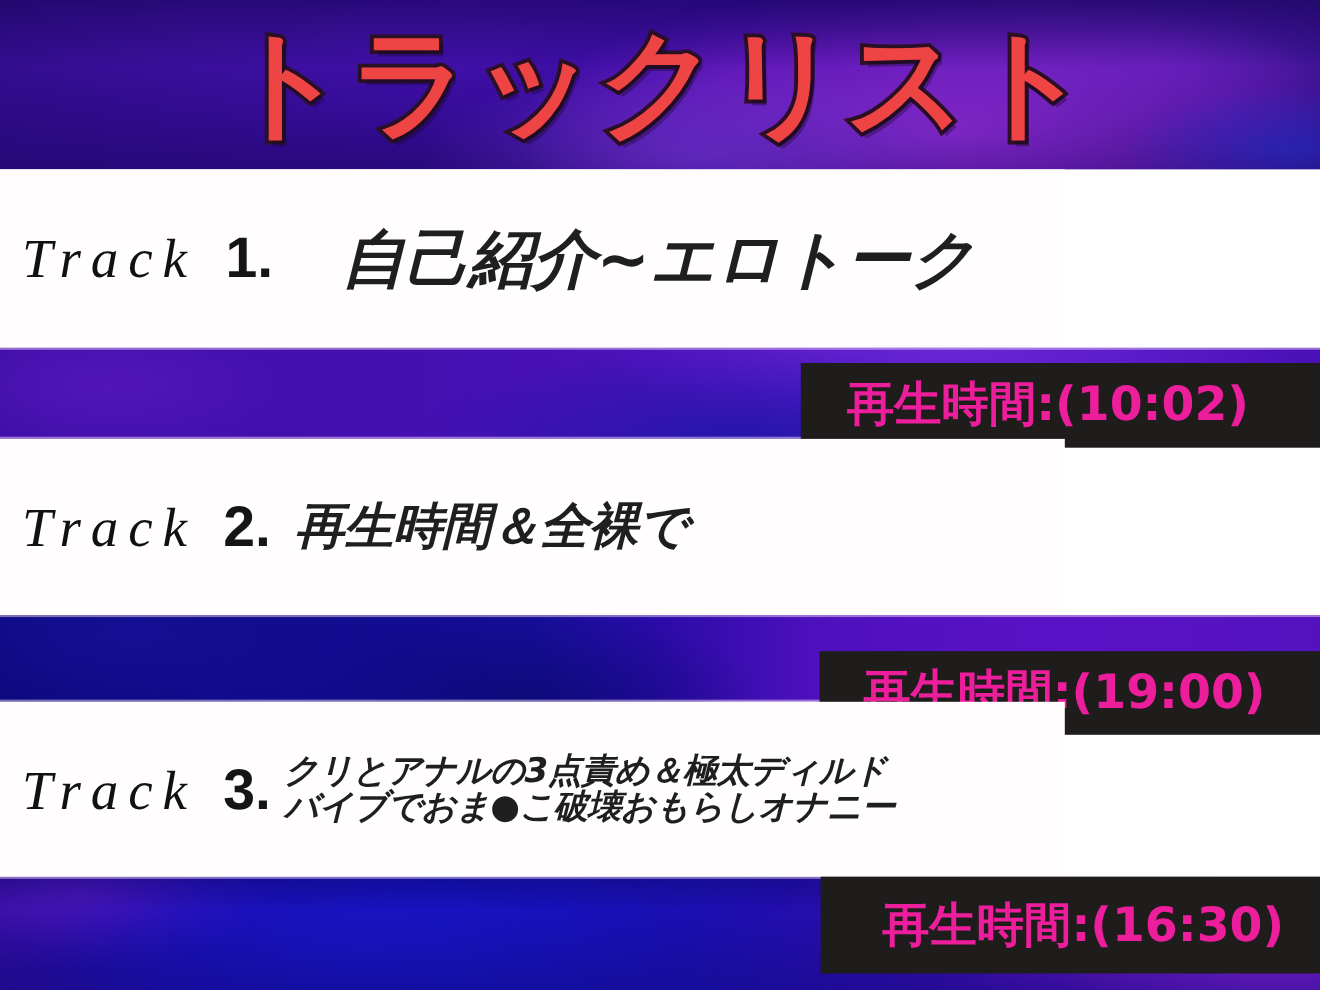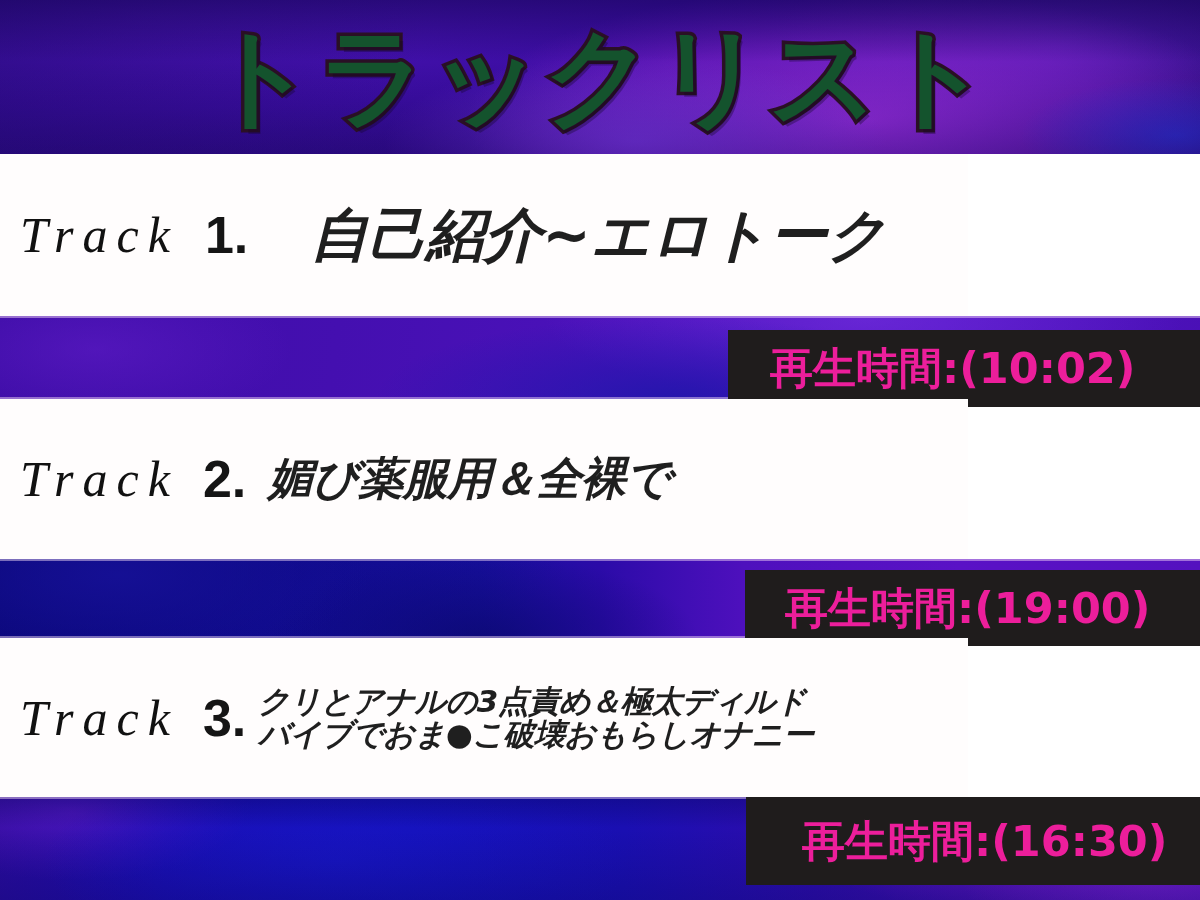--- a/index.html
+++ b/index.html
@@ -110,21 +110,21 @@
     top: 0;
     width: 1200px;
     height: 154px;
     display: flex;
     align-items: center;
     justify-content: center;
     font-family: "DejaVu Sans", sans-serif;
     font-weight: bold;
     font-size: 108px;
     letter-spacing: 2px;
-    color: #14532d;
+    color: #ef4444;
     -webkit-text-stroke: 7px #2b1026;
     paint-order: stroke fill;
     text-shadow:
       0 0 2px rgba(43,16,38,0.9),
       4px 5px 0 rgba(20,6,40,0.35);
     white-space: nowrap;
     line-height: 1;
   }
 
   
@@ -194,21 +194,21 @@
     font-weight: bold;
     font-size: 43px;
     color: #ec1e9b;
     white-space: nowrap;
     line-height: 1;
   }
 
   #dur-chip-1 { left: 728px; top: 330px; width: 472px; height: 77px; }
   #dur-chip-1 .dur-text { margin-left: 42px; }
 
-  #dur-chip-2 { left: 745px; top: 570px; width: 455px; height: 76px; }
+  #dur-chip-2 { left: 745px; top: 592px; width: 455px; height: 76px; }
   #dur-chip-2 .dur-text { margin-left: 40px; }
 
   #dur-chip-3 { left: 746px; top: 797px; width: 454px; height: 88px; padding-left: 16px; }
   #dur-chip-3 .dur-text { margin-left: 40px; }
 
   
   .band-edge-top, .band-edge-bottom {
     position: absolute;
     left: 0;
     width: 1200px;
@@ -246,21 +246,21 @@
     <div class="band-edge-bottom"></div>
   </div>
   <div class="dur-chip" id="dur-chip-1">
     <span class="dur-text">再生時間:(10:02)</span>
   </div>
 
   <div class="track-row" id="track-row-2">
     <span class="track-word">Track</span>
     <span class="track-num">2.</span>
     <span class="track-title">
-      <span class="tline">媚び薬服用＆全裸で</span>
+      <span class="tline">再生時間＆全裸で</span>
     </span>
   </div>
 
   <div class="bg-band" id="dur-band-2">
     <div class="bg-layer dur2-bg"></div>
     <div class="bg-layer dur2-bg2"></div>
     <div class="band-edge-top"></div>
     <div class="band-edge-bottom"></div>
   </div>
   <div class="dur-chip" id="dur-chip-2">

